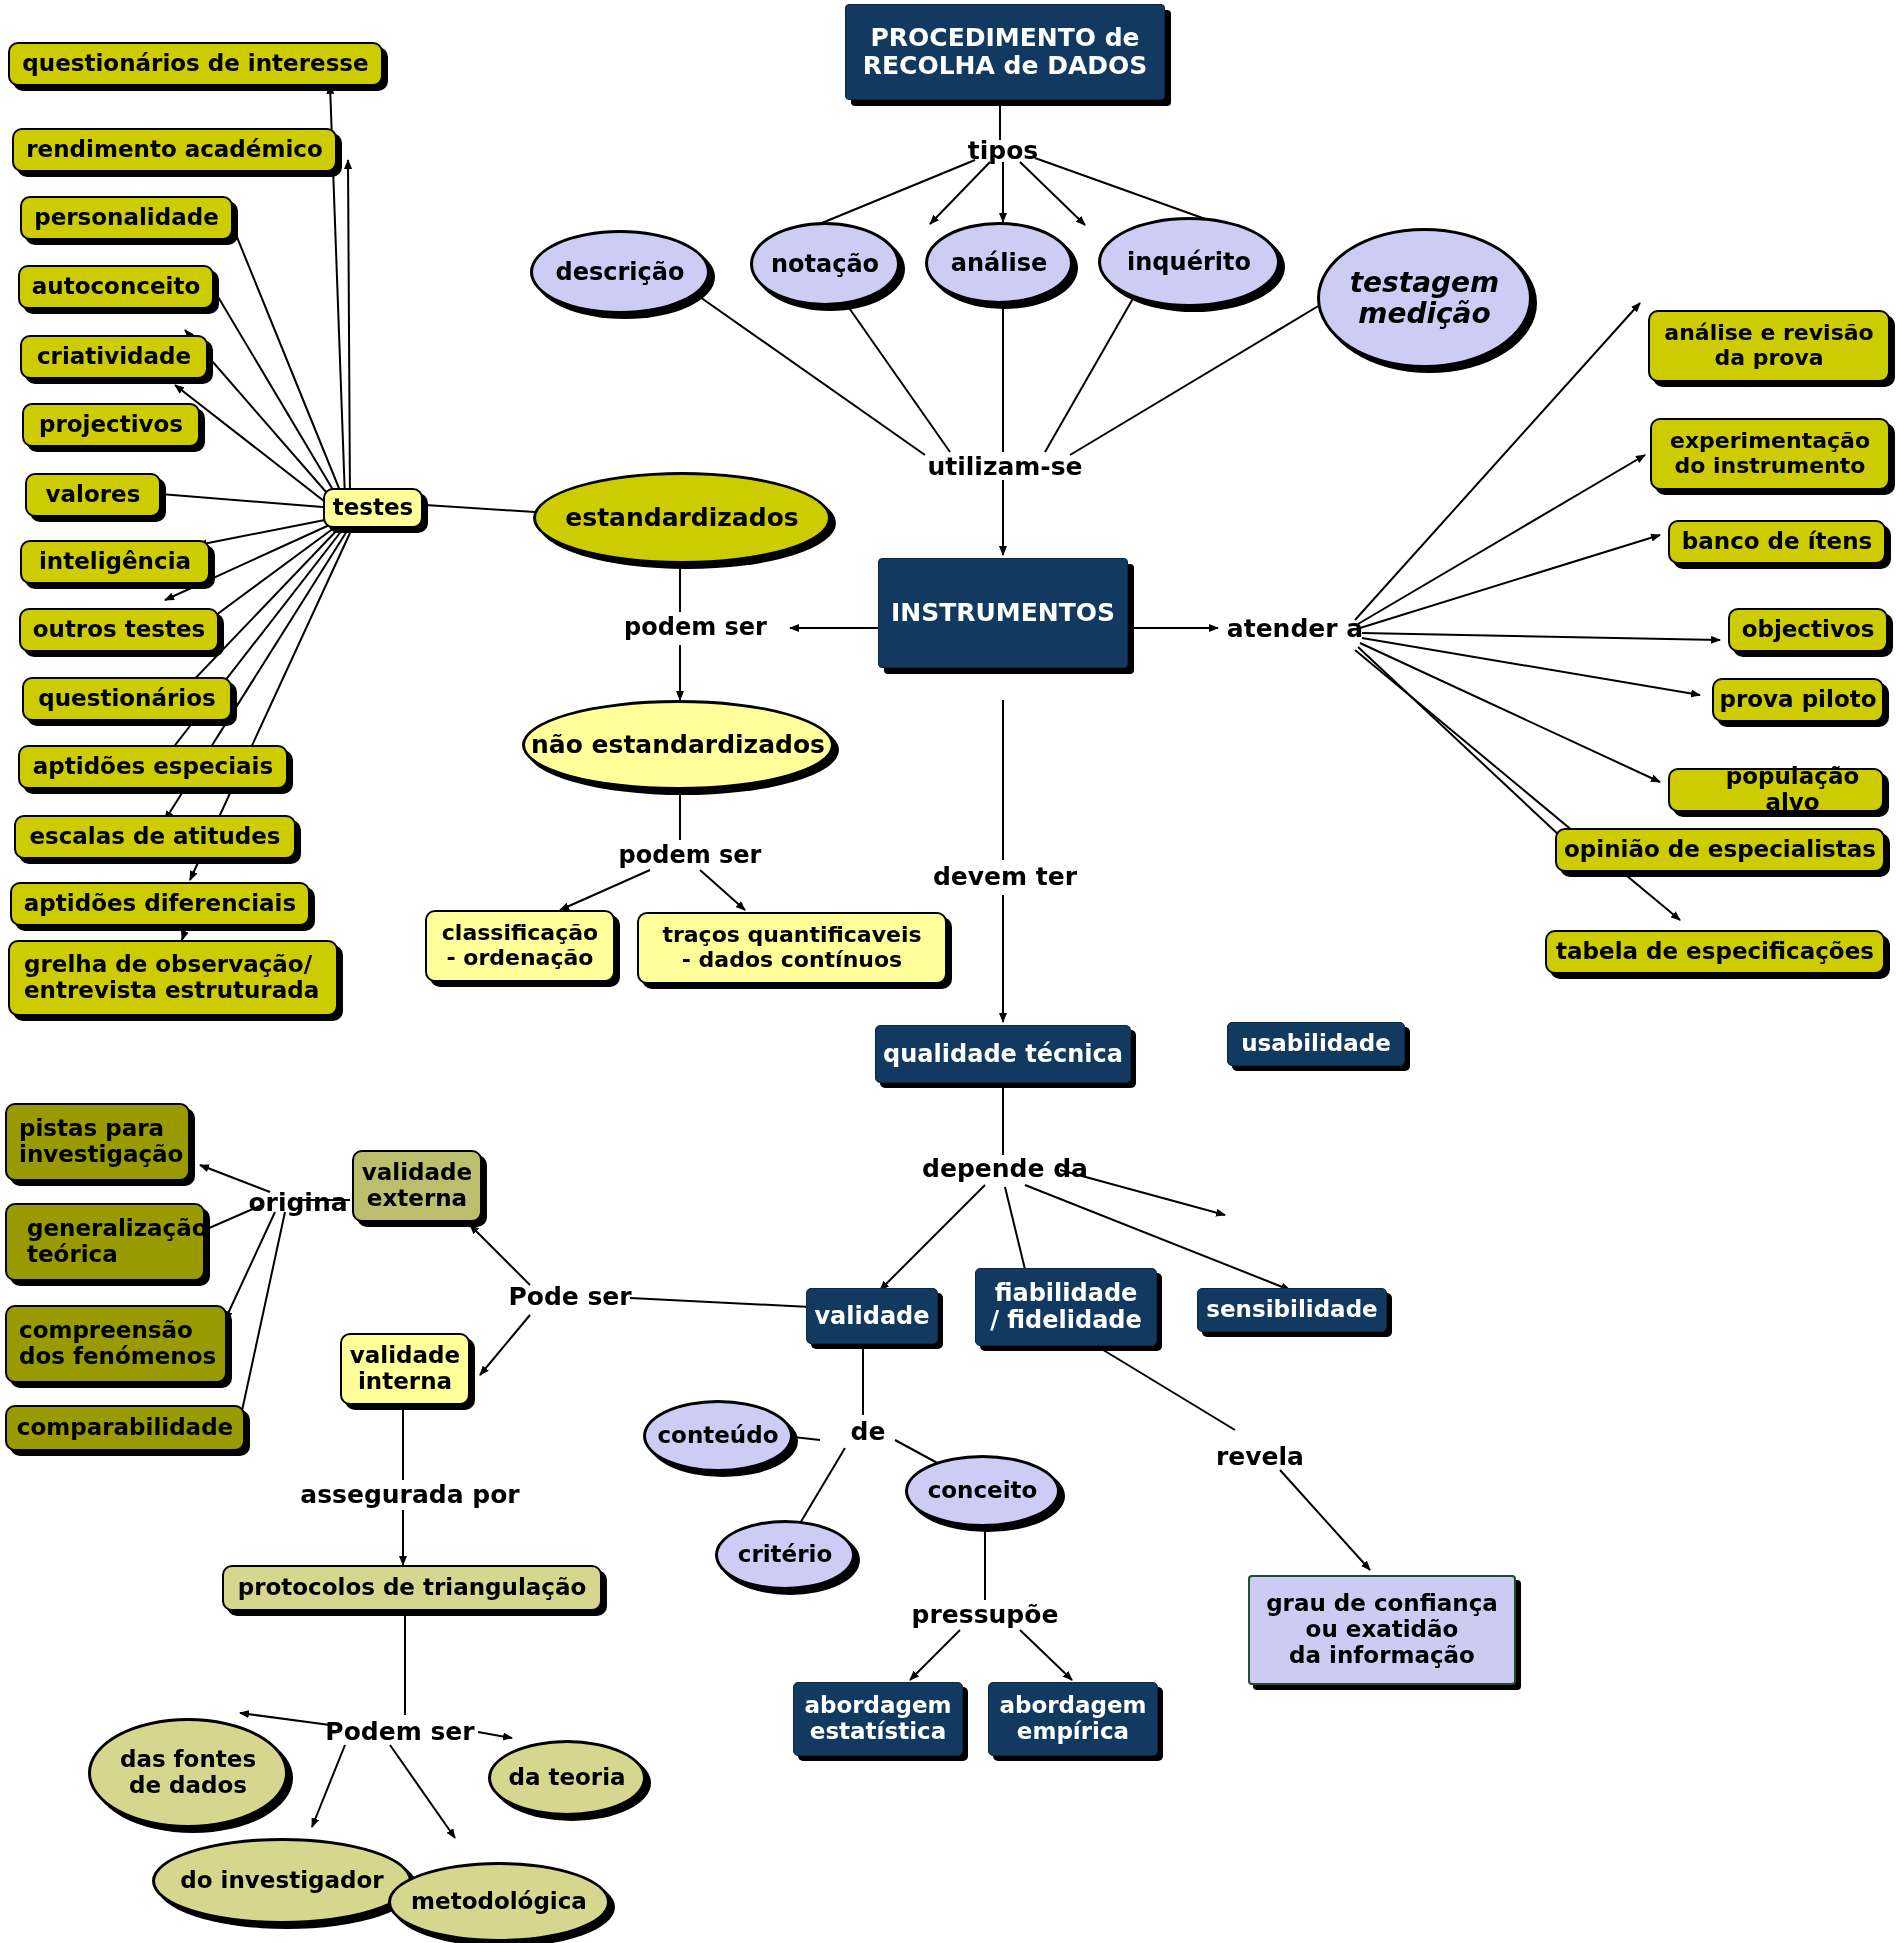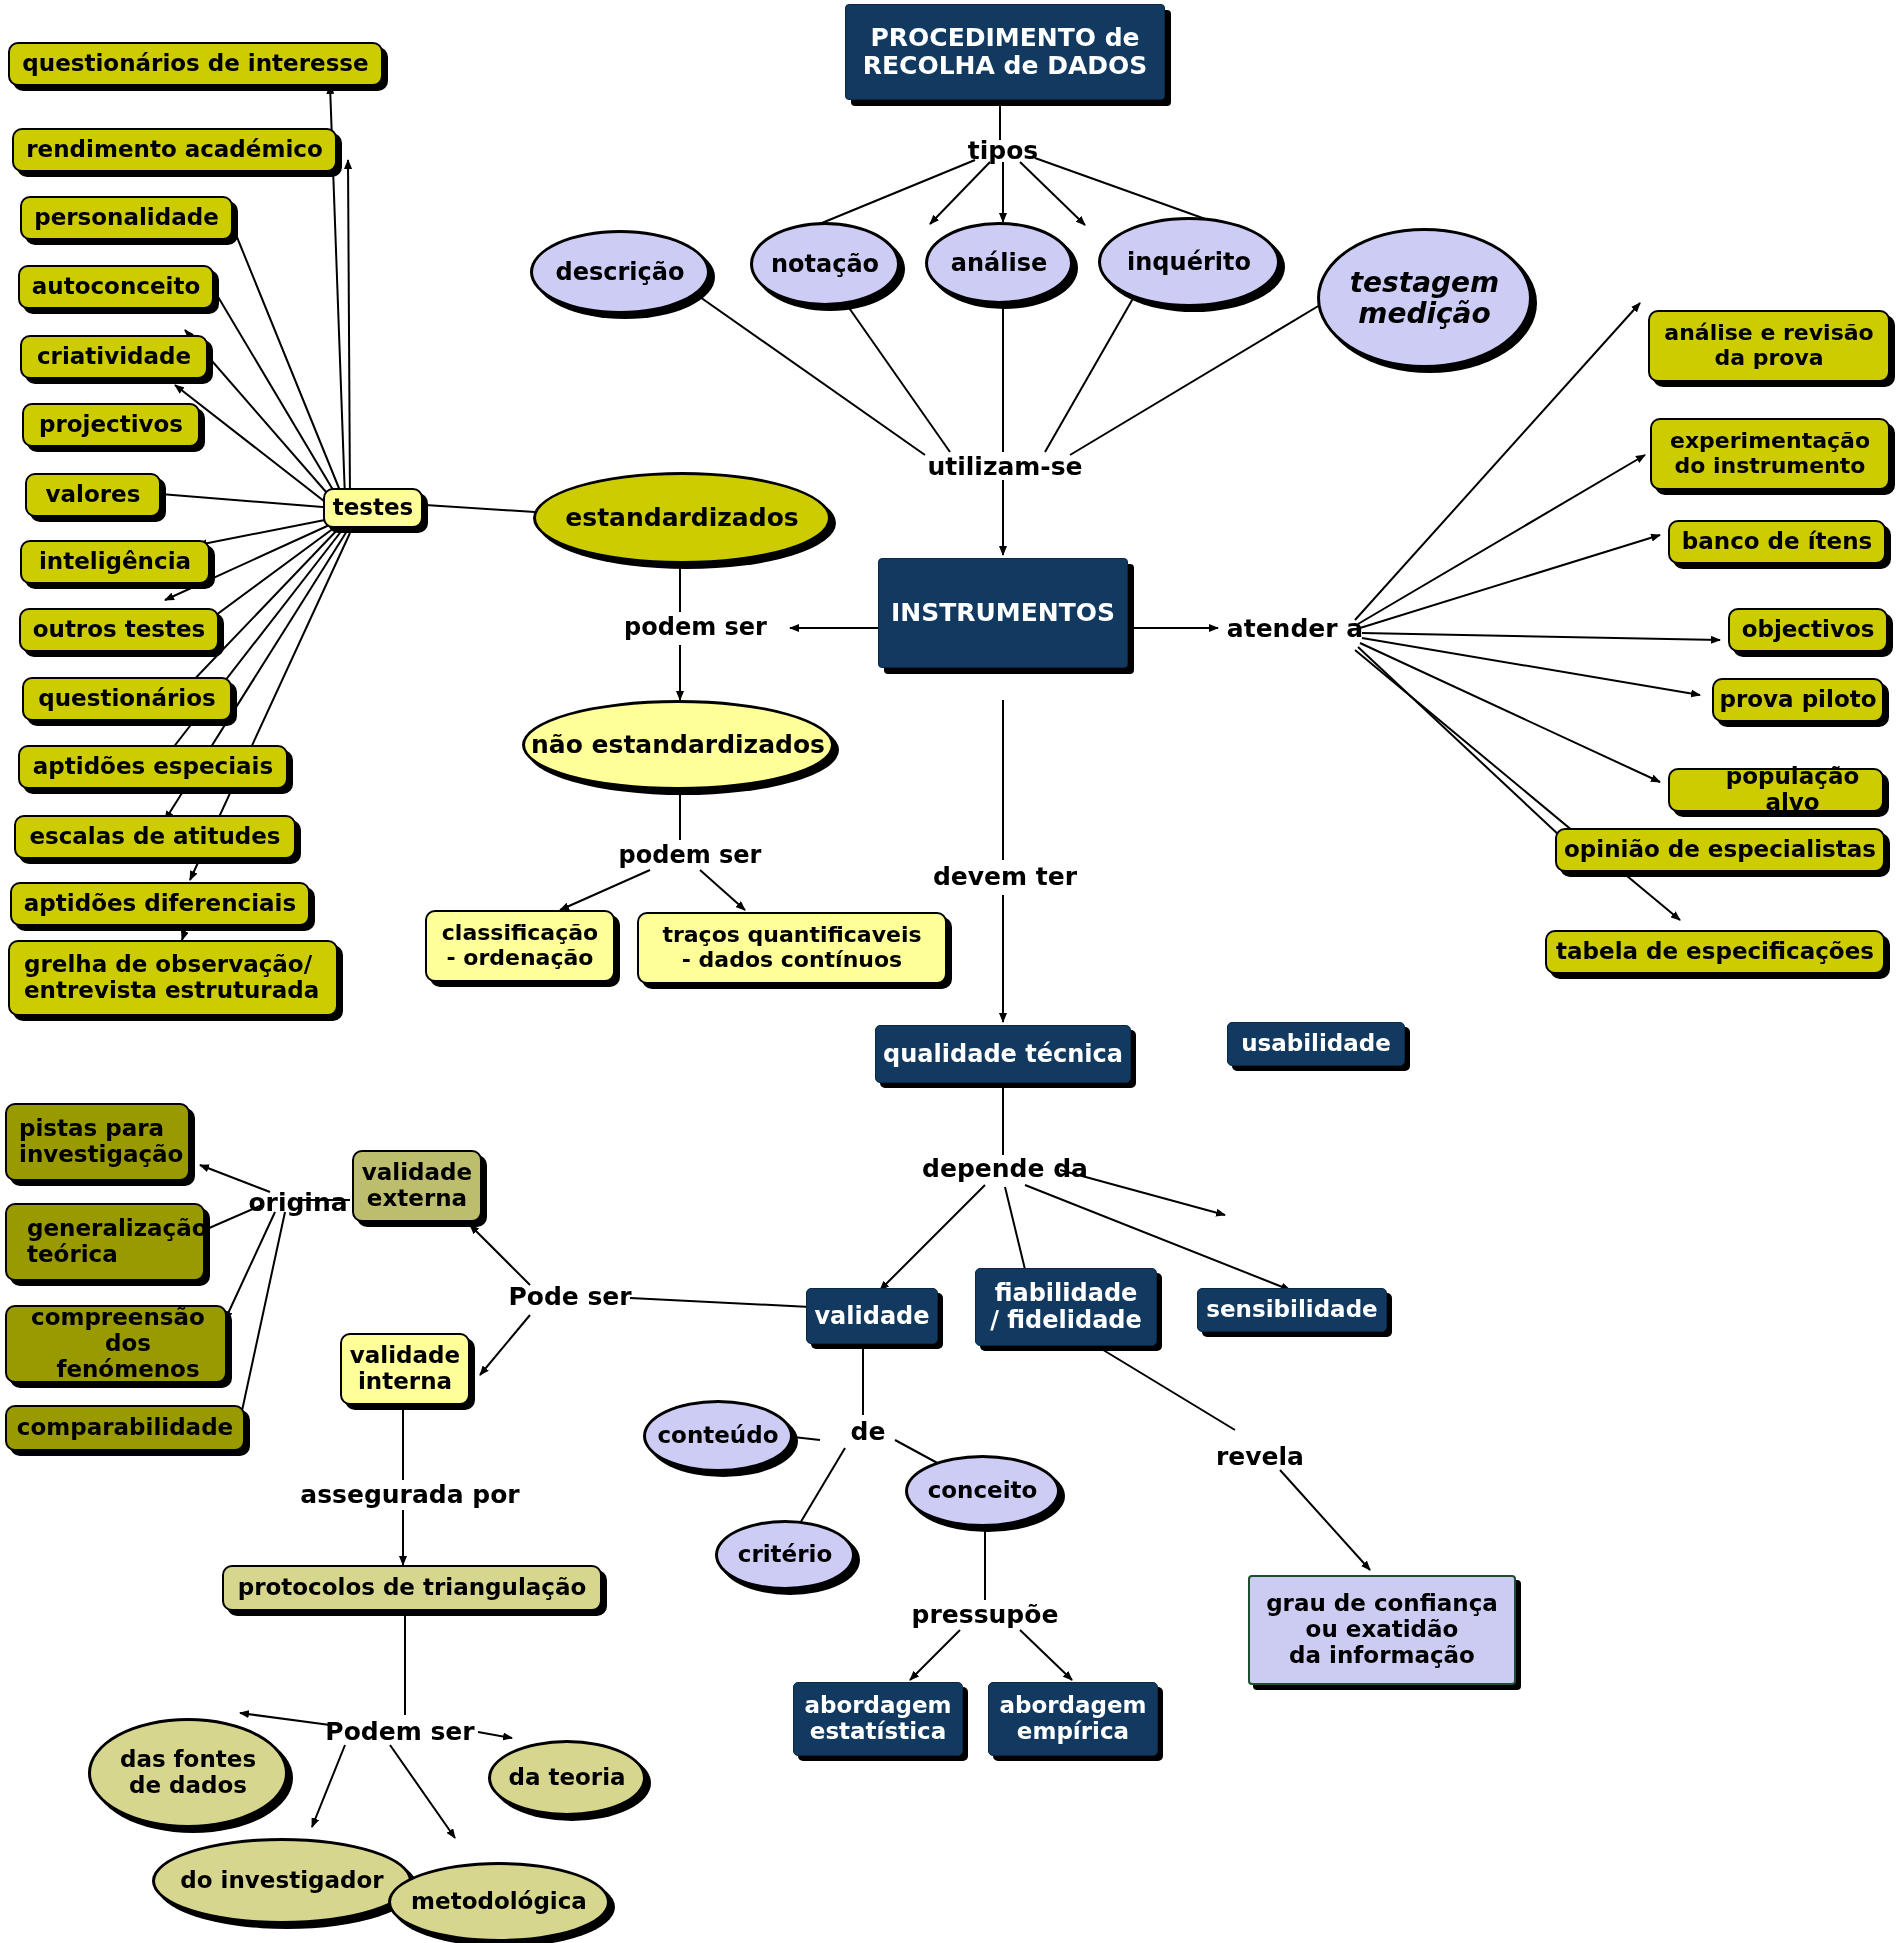--- a/index.html
+++ b/index.html
@@ -340,21 +340,21 @@
   <div class="linklabel" style="left:238px;top:1186px;width:120px;height:32px;font-size:25px;">origina</div>
 
   <div class="node rect olive" style="left:5px;top:1103px;width:185px;height:78px;font-size:23px;flex-direction:column;align-items:flex-start;padding-left:12px;">
     <span>pistas para</span>
     <span>investigação</span>
   </div>
   <div class="node rect olive" style="left:5px;top:1203px;width:200px;height:78px;font-size:23px;flex-direction:column;align-items:flex-start;padding-left:20px;">
     <span>generalização</span>
     <span>teórica</span>
   </div>
-  <div class="node rect olive" style="left:5px;top:1305px;width:222px;height:78px;font-size:23px;flex-direction:column;align-items:flex-start;padding-left:24px;">
+  <div class="node rect olive" style="left:5px;top:1305px;width:222px;height:78px;font-size:23px;flex-direction:column;align-items:flex-start;padding-left:12px;">
     <span>compreensão</span>
     <span>dos fenómenos</span>
   </div>
   <div class="node rect olive" style="left:5px;top:1405px;width:240px;height:46px;font-size:23px;">
     <span>comparabilidade</span>
   </div>
 
   <div class="linklabel" style="left:300px;top:1478px;width:220px;height:32px;font-size:25px;">assegurada por</div>
 
   <div class="node rect khaki2" style="left:222px;top:1565px;width:380px;height:46px;font-size:23px;">

